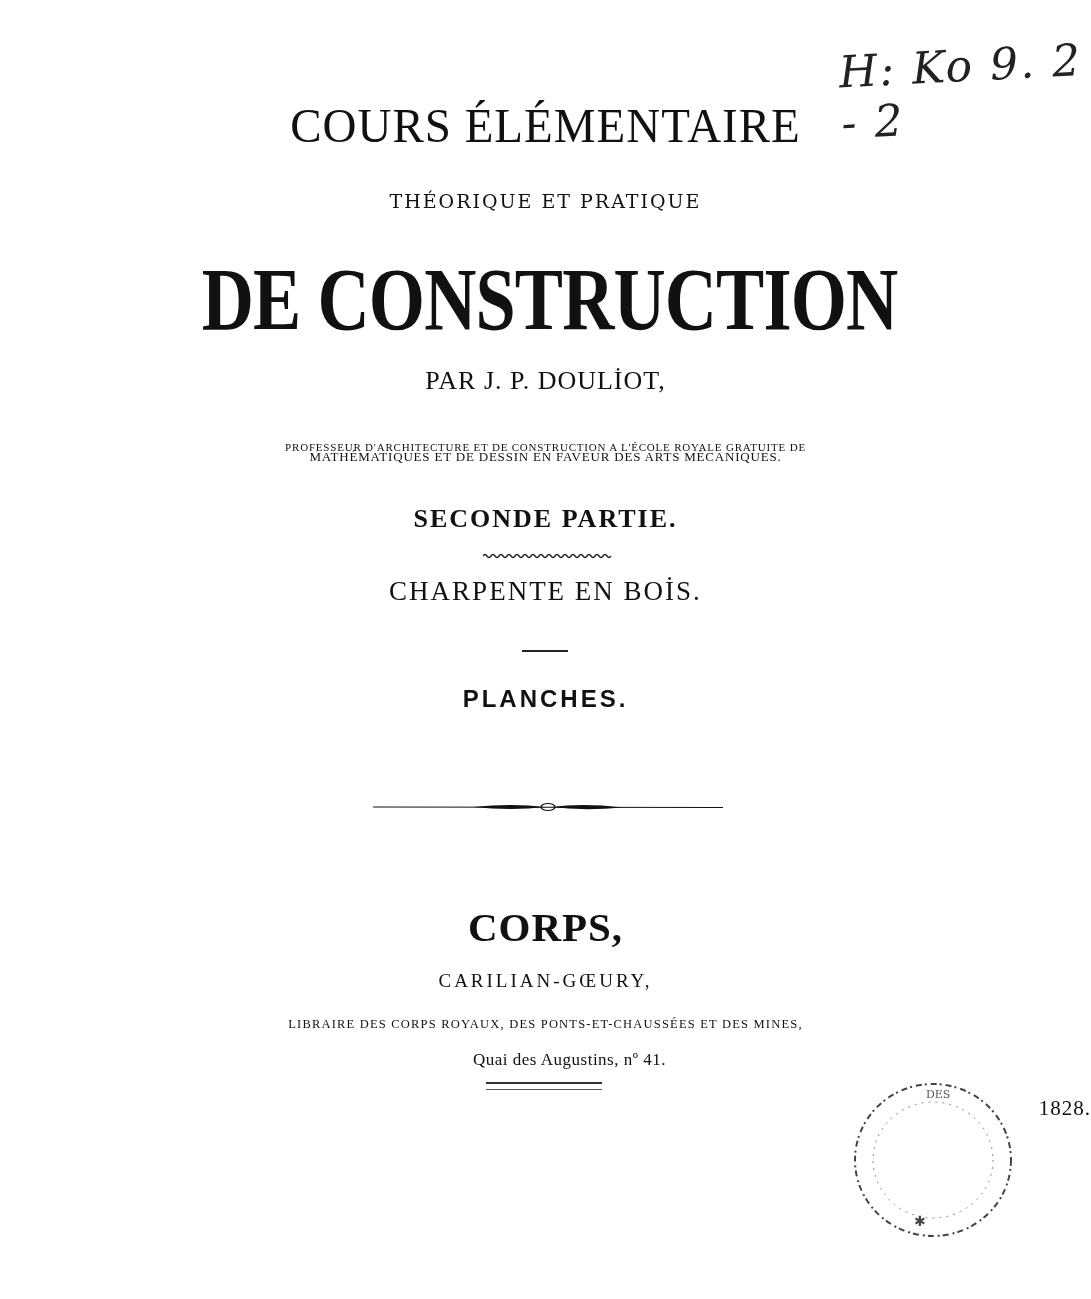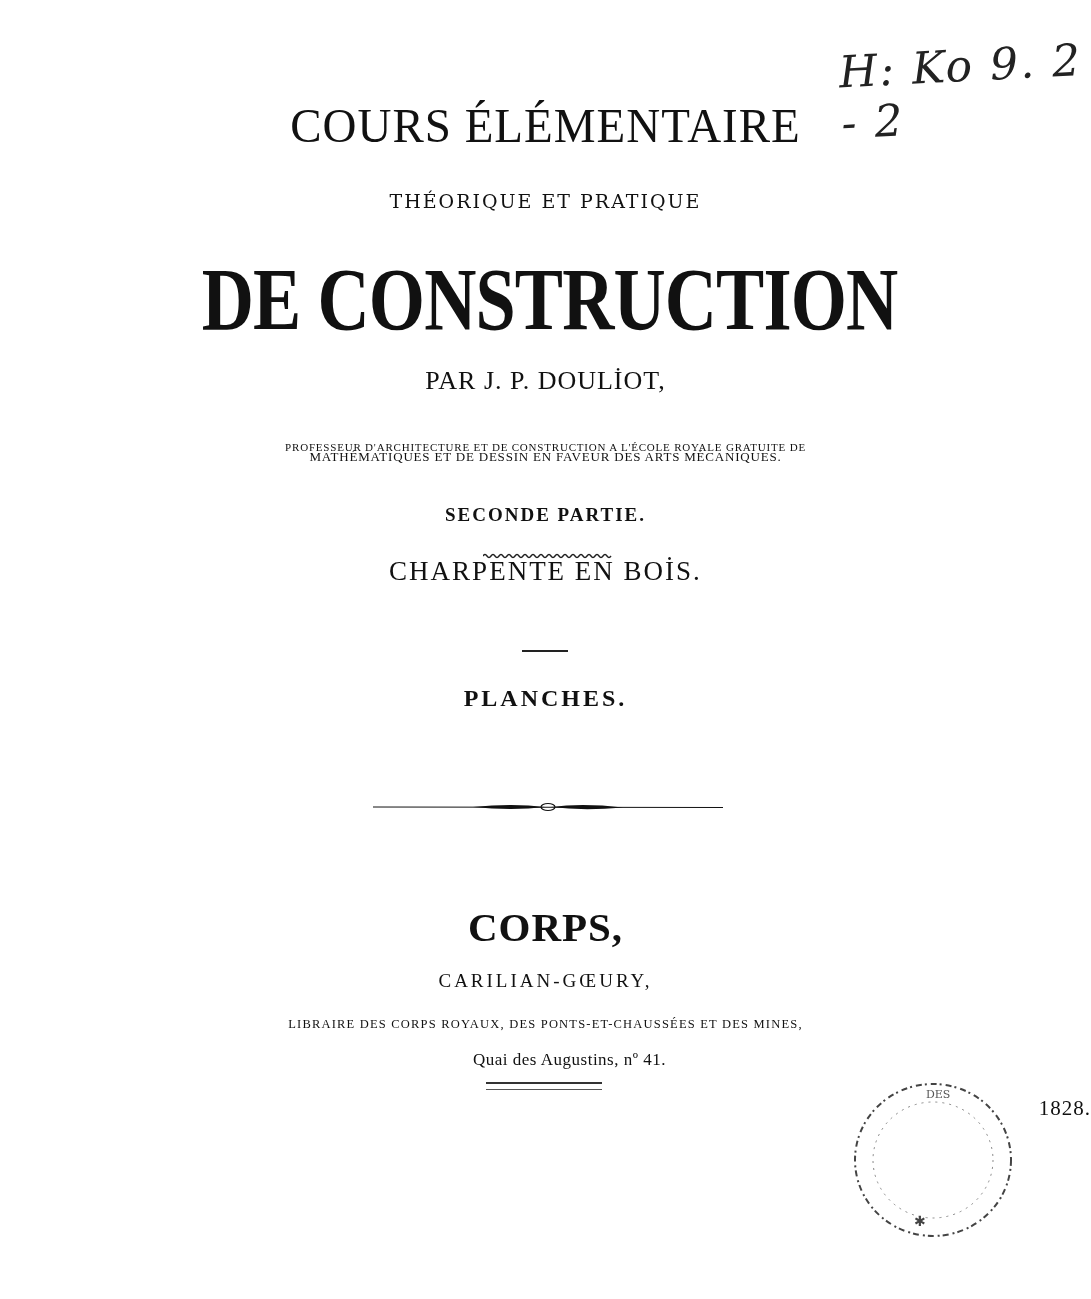--- a/index.html
+++ b/index.html
@@ -7,25 +7,25 @@
       width: 1091px; height: 1299px; position: relative; overflow: hidden;
       font-family: "Liberation Serif", "DejaVu Serif", serif; color: #111;
     }
     .line { position: absolute; left: 0; width: 100%; text-align: center; white-space: nowrap; }
     .t1 { top: 98px; font-size: 47px; letter-spacing: 1px; transform: scaleY(1.05); }
     .t2 { top: 190px; font-size: 19px; font-weight: normal; letter-spacing: 2px; font-family: "DejaVu Serif", serif; }
     .t3 { top: 248px; left: 0; font-size: 84px; font-weight: bold; letter-spacing: -1px; transform: scaleX(0.86) scaleY(1.05); transform-origin: center top; left: 4px; }
     .t4 { top: 366px; font-size: 26px; letter-spacing: 1px; text-align: center; }
     .t5 { top: 441px; font-size: 11px; letter-spacing: 0.8px; font-variant: small-caps; }
     .t6 { top: 449px; font-size: 13px; letter-spacing: 0.8px; font-variant: small-caps; }
-    .t7 { top: 504px; font-size: 19px; font-weight: bold; letter-spacing: 2px; }
+    .t7 { top: 504px; font-size: 26px; font-weight: bold; letter-spacing: 2px; }
     .wavy { position: absolute; left: 483px; top: 552px; width: 130px; height: 8px; }
-    .t8 { top: 556px; font-size: 27px; letter-spacing: 2px; }
+    .t8 { top: 576px; font-size: 27px; letter-spacing: 2px; }
     .shortrule { position: absolute; left: 522px; top: 650px; width: 46px; height: 1.5px; background: #222; }
-    .t9 { top: 685px; font-size: 24px; font-weight: bold; letter-spacing: 3px; font-family: Liberation Serif, serif; }
+    .t9 { top: 685px; font-size: 24px; font-weight: bold; letter-spacing: 3px; font-family: Liberation Sans, sans-serif; }
     .ornament { position: absolute; left: 373px; top: 800px; width: 350px; height: 14px; }
     .t10 { top: 903px; font-size: 41px; font-weight: bold; letter-spacing: 1px; }
     .t11 { top: 970px; font-size: 19px; letter-spacing: 3px; }
     .t12 { top: 1017px; font-size: 12.5px; letter-spacing: 1.2px; font-variant: small-caps; }
     .t13 { top: 1050px; font-size: 17px; letter-spacing: 0.5px; margin-left: 24px; }
     .doublerule { position: absolute; left: 486px; top: 1082px; width: 116px; height: 5px; border-top: 2px solid #333; border-bottom: 1px solid #555; }
     .t14 { top: 1096px; font-size: 21px; letter-spacing: 1px; text-align: right; }
     .handwriting { position: absolute; left: 840px; top: 40px; font-family: "DejaVu Serif", serif; font-style: italic; font-size: 44px; color: #222; transform: rotate(-3deg); letter-spacing: 2px; }
     .stamp { position: absolute; left: 848px; top: 1078px; width: 170px; height: 165px; }
   </style>

